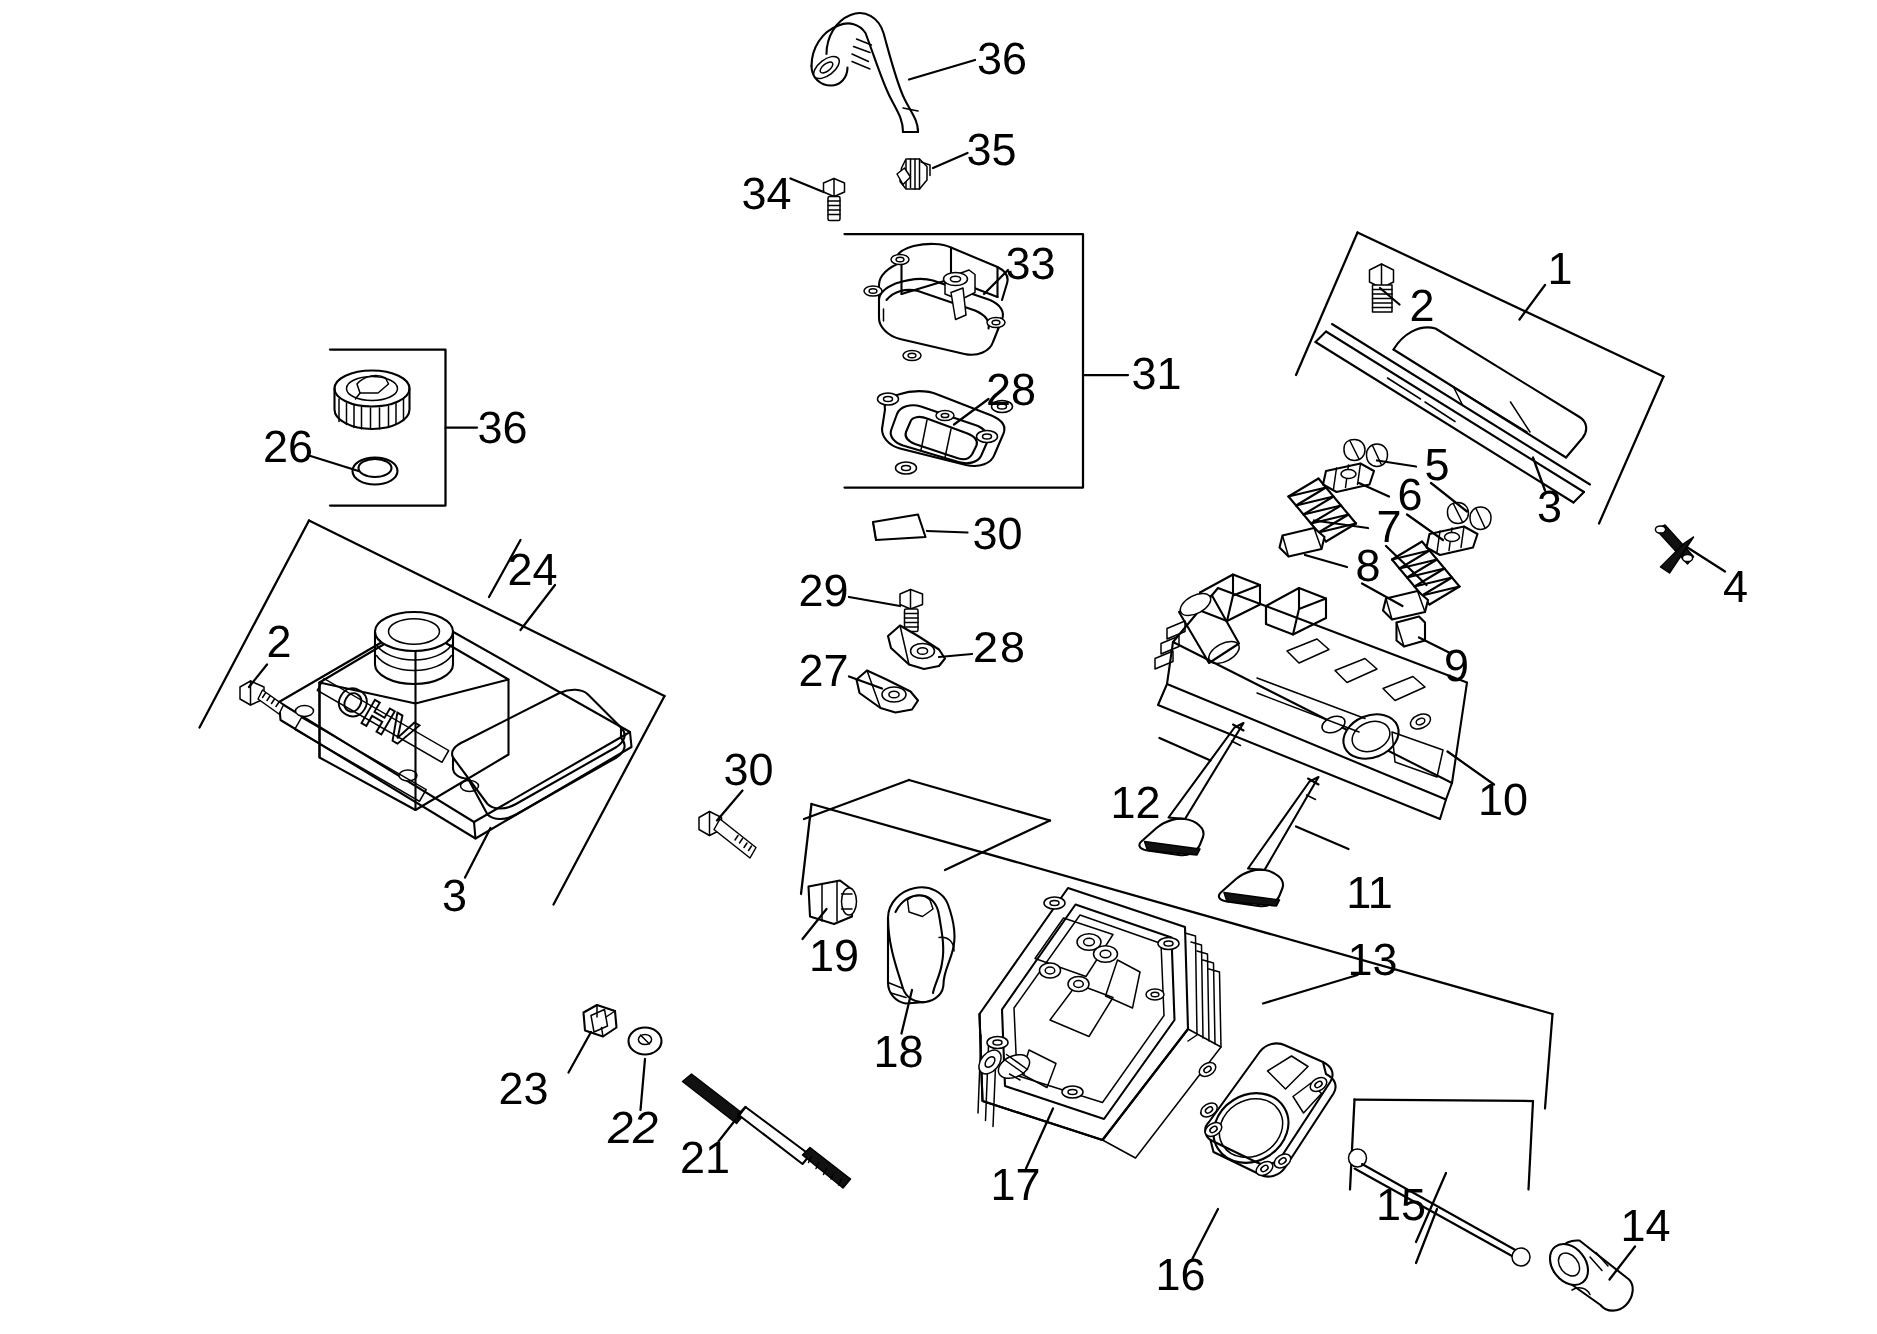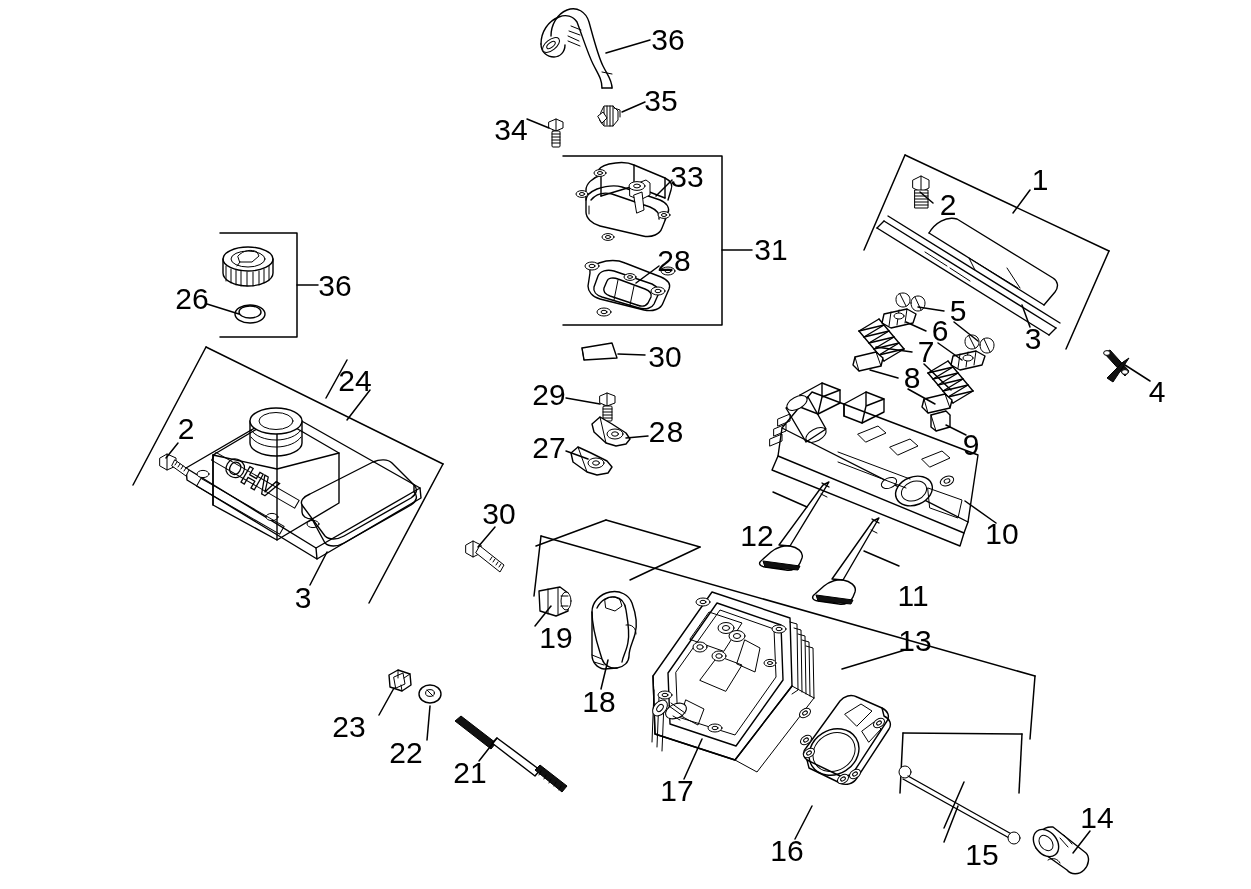--- a/index.html
+++ b/index.html
@@ -563,36 +563,36 @@
   <div class="callout" style="left:303px; top:598px;">3</div>
   <div class="callout" style="left:549px; top:395px;">29</div>
   <div class="callout" style="left:666px; top:434px;font-family:Liberation Mono, monospace;">28</div>
   <div class="callout" style="left:549px; top:448px;">27</div>
   <div class="callout" style="left:499px; top:514px;">30</div>
   <div class="callout" style="left:556px; top:638px;">19</div>
   <div class="callout" style="left:599px; top:702px;">18</div>
   <div class="callout" style="left:677px; top:791px;">17</div>
   <div class="callout" style="left:787px; top:851px;">16</div>
   <div class="callout" style="left:915px; top:641px;">13</div>
-  <div class="callout" style="left:934px; top:855px;margin-left:48px;">15</div>
+  <div class="callout" style="left:934px; top:804px;">15</div>
   <div class="callout" style="left:1097px; top:818px;">14</div>
   <div class="callout" style="left:1040px; top:180px;">1</div>
   <div class="callout" style="left:948px; top:205px;">2</div>
   <div class="callout" style="left:1033px; top:339px;">3</div>
   <div class="callout" style="left:1157px; top:392px;">4</div>
   <div class="callout" style="left:958px; top:311px;">5</div>
   <div class="callout" style="left:940px; top:331px;">6</div>
   <div class="callout" style="left:926px; top:352px;">7</div>
   <div class="callout" style="left:912px; top:378px;">8</div>
   <div class="callout" style="left:971px; top:445px;">9</div>
   <div class="callout" style="left:1002px; top:534px;">10</div>
   <div class="callout" style="left:757px; top:488px;margin-top:48px;">12</div>
   <div class="callout" style="left:913px; top:596px;">11</div>
   <div class="callout" style="left:349px; top:727px;">23</div>
-  <div class="callout" style="left:406px; top:753px;">22</div>
+  <div class="callout" style="left:422px; top:753px;font-style:italic;">22</div>
   <div class="callout" style="left:470px; top:773px;">21</div>
 
   <svg id="leaders" style="position:absolute;left:0;top:0;width:1251px;height:889px;pointer-events:none" viewBox="0 0 1251 889" xmlns="http://www.w3.org/2000/svg">
     <g fill="none" stroke="#000" stroke-width="1.5" stroke-linecap="round">
       <path d="M606 53 L650 40"></path>
       <path d="M622 112 L645 102"></path>
       <path d="M527 119 L549 128"></path>
       <path d="M656 196 L672 180"></path>
       <path d="M636 283 L659 266"></path>
       <path d="M618 354 L645 355"></path>

